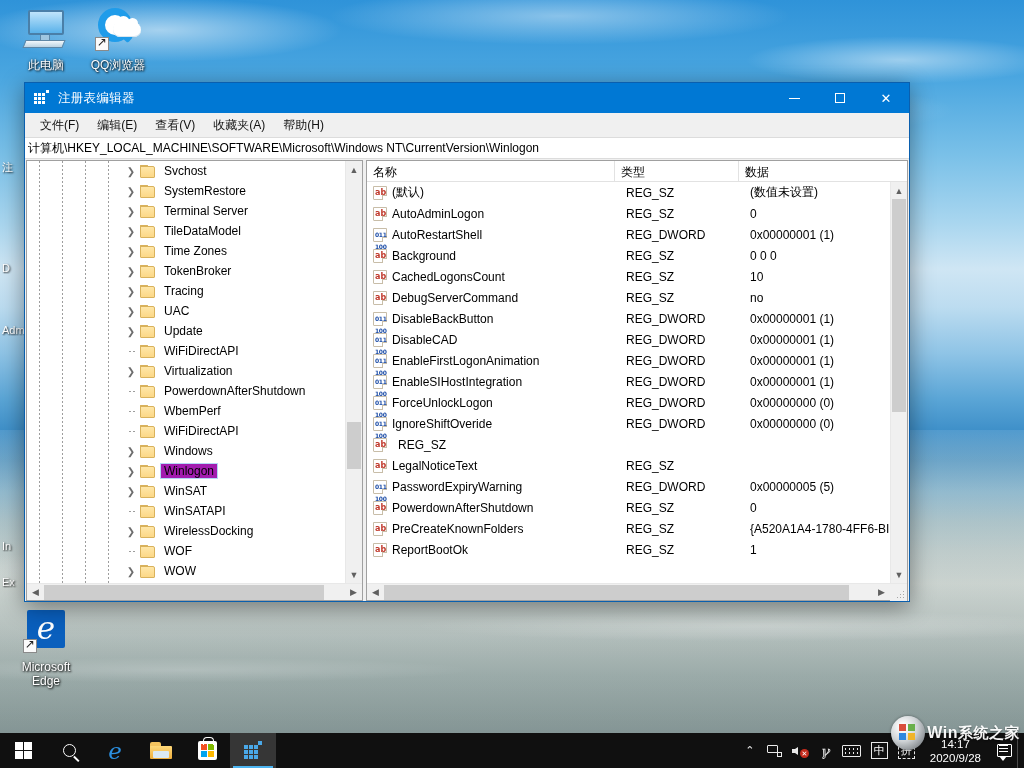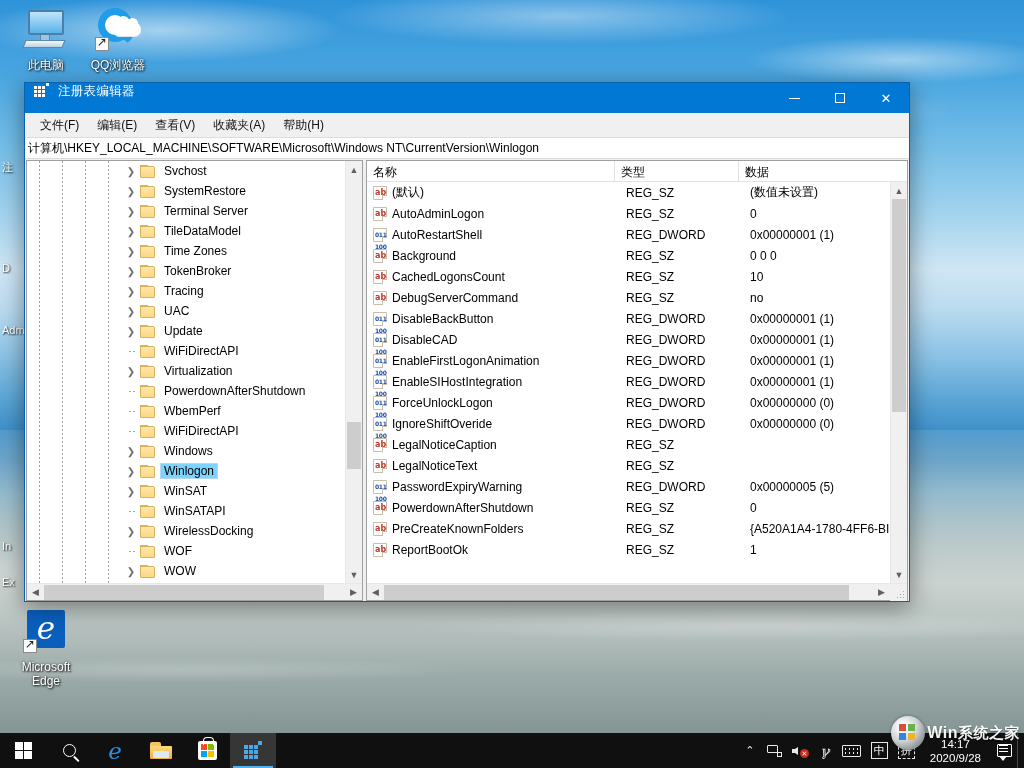--- a/index.html
+++ b/index.html
@@ -152,21 +152,21 @@
     position: absolute; left: 24px; top: 82px;
     width: 886px; height: 520px;
     background: #f0f0f0;
     border: 1px solid #0a5fae;
     box-shadow: 0 5px 22px rgba(0,0,0,.42);
     z-index: 10;
     display: flex; flex-direction: column;
   }
   .titlebar {
     height: 30px; background: #0078d4;
-    display: flex; align-items: flex-start; flex: none;
+    display: flex; align-items: center; flex: none;
   }
   .title-icon {
     width: 16px; height: 16px; margin: 0 8px 0 9px; position: relative; flex: none;
   }
   .title-icon i {
     position: absolute; width: 3px; height: 3px; background: #fff; display: block;
   }
   .title-text {
     color: #fff; font-size: 12.5px; letter-spacing: .3px; flex: 1;
   }
@@ -240,21 +240,21 @@
     position: absolute; left: 0; top: 1px; width: 15px; height: 12px;
     background: linear-gradient(to bottom, #ffe7a8, #fcd887);
     border: 1px solid #d9b25c; border-radius: 1px 2px 1px 1px;
   }
   .folder .ftab {
     position: absolute; left: 0; top: 0px; width: 8px; height: 3px;
     background: #fde09a; border: 1px solid #d9b25c; border-bottom: none;
     border-radius: 1px 1px 0 0;
   }
   .tlabel { font-size: 12px; color: #000; white-space: nowrap; padding: 0 3px; }
-  .trow.selected .tlabel { background: #7dd3fc; outline: 1px solid #b4d8f5; }
+  .trow.selected .tlabel { background: #a21caf; outline: 1px solid #b4d8f5; }
 
   
   .pane-list {
     flex: 1; background: #fff; border: 1px solid #a0a0a0;
     margin-left: 3px; margin-right: 1px;
     display: flex; flex-direction: column; min-height: 0;
   }
   .lhead {
     height: 21px; background: #fff; border-bottom: 1px solid #e2e2e2;
     display: flex; flex: none;
@@ -878,21 +878,20 @@
                 </span>
                 <span class="lname">IgnoreShiftOveride</span>
                 <span class="ltype">REG_DWORD</span>
                 <span class="ldata">0x00000000 (0)</span>
               </div>
               <div class="lrow">
                 <span class="vicon sz">
                   <span class="vt">ab</span>
                   <span class="dogear"></span>
                 </span>
-                <span class="lname">LegalNoticeCaption</span>
                 <span class="ltype">REG_SZ</span>
                 <span class="ldata"></span>
               </div>
               <div class="lrow">
                 <span class="vicon sz">
                   <span class="vt">ab</span>
                   <span class="dogear"></span>
                 </span>
                 <span class="lname">LegalNoticeText</span>
                 <span class="ltype">REG_SZ</span>

